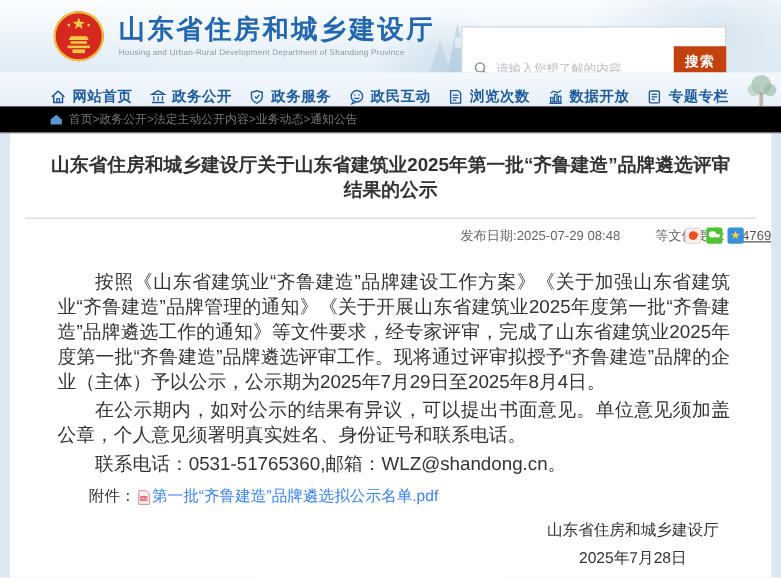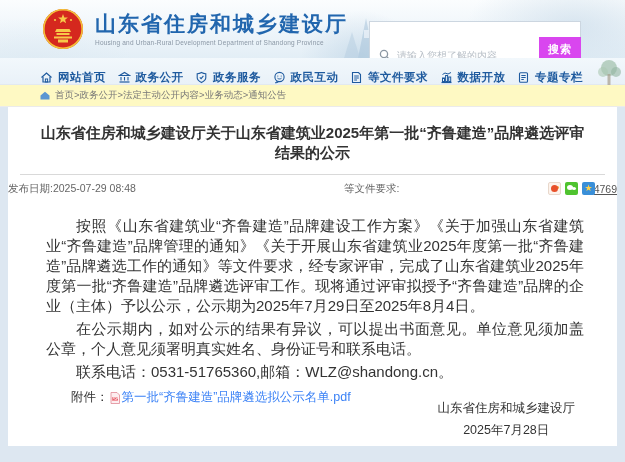--- a/index.html
+++ b/index.html
@@ -36,52 +36,52 @@
     background:#fff; border:1px solid #ccd6e0;
   }
   .search-box .mag { margin:0 6px 0 9px; flex:0 0 auto; }
   .search-input {
     flex:1; border:none; outline:none; font-size:10px; color:#333;
     font-family:"Liberation Sans",sans-serif; background:transparent; min-width:0;
   }
   .search-input::placeholder { color:#b9c0c8; }
   .search-btn {
     width:42px; height:25px; margin:-1px -1px -1px 0;
-    background:#d946ef; color:#fff; border:none; font-size:11px; font-weight:bold;
+    background:#c2410c; color:#fff; border:none; font-size:11px; font-weight:bold;
     font-family:"Liberation Sans",sans-serif; cursor:pointer; letter-spacing:1px;
   }
   
   .navbar {
     height:27px; display:flex; align-items:center;
     padding:12px 42px 0 40px; justify-content:space-between;
     background:linear-gradient(180deg,#f2f8fc 0%, #e9f1f8 100%);
     border-bottom:1px solid #e2e9f0; position:relative;
   }
   .nav-item { display:flex; align-items:center; gap:5px; cursor:pointer; }
   .nav-item .lbl { font-size:11.5px; font-weight:bold; color:#1e5a9e; letter-spacing:.5px; }
   .nav-item svg { display:block; }
   .tree { position:absolute; right:2px; top:0; width:28px; height:27px; opacity:.7; }
   
   .crumbbar {
-    height:22px; background:#fef9c3; border-bottom:1px solid #ebebeb;
+    height:22px; background:#000000; border-bottom:1px solid #ebebeb;
     display:flex; align-items:center; padding-left:40px;
   }
   .crumbbar .crumb-text { font-size:9.5px; color:#777; margin-left:5px; }
   
   .main {
-    position:absolute; top:107px; left:8px; width:609px; bottom:16px;
+    position:absolute; top:107px; left:8px; width:609px; bottom:0;
     background:#fff; overflow:hidden;
   }
   .art-title {
     margin:16px 30px 0; text-align:center;
     font-size:15px; font-weight:bold; color:#333; line-height:20px;
   }
   .divider { margin:11px 12px 0; border-top:1px solid #d9d9d9; }
   .meta-row {
-    position:relative; height:27px; display:flex; align-items:center; justify-content:space-between;
+    position:relative; height:27px; display:flex; align-items:center; justify-content:flex-end;
     font-size:10.5px; color:#666;
   }
   .meta-views { margin-left:28px; }
   .meta-views-num { margin-left:14px; color:#555;text-decoration:underline; }
   .share-box { position:absolute; right:22px; top:7px; display:flex; gap:4px; }
   .share-ic { width:13px; height:13px; border-radius:2px; position:relative; cursor:pointer; }
   .share-weibo { background:#fdf3ec; border:1px solid #e8d8cc; }
   .share-weibo::after { content:""; position:absolute; left:2px; top:2px; width:7px; height:7px;
     border-radius:50%; background:#e8502a; box-shadow:3px -1px 0 -2px #f2a03c; }
   .share-wechat { background:#4fc32f; }
@@ -176,21 +176,21 @@
       </svg>
       <span class="lbl">政民互动</span>
     </div>
     <div class="nav-item">
       <svg width="13" height="13" viewBox="0 0 13 13">
         <path d="M2.5 1.5 H8.5 L10.5 3.5 V11.5 H2.5 Z" fill="none" stroke="#1e5a9e" stroke-width="1.1"></path>
         <line x1="4.2" y1="5" x2="8.8" y2="5" stroke="#1e5a9e" stroke-width="1"></line>
         <line x1="4.2" y1="7" x2="8.8" y2="7" stroke="#1e5a9e" stroke-width="1"></line>
         <line x1="4.2" y1="9" x2="7" y2="9" stroke="#1e5a9e" stroke-width="1"></line>
       </svg>
-      <span class="lbl">等文件要求</span>
+      <span class="lbl">浏览次数</span>
     </div>
     <div class="nav-item">
       <svg width="13" height="13" viewBox="0 0 13 13">
         <path d="M1.5 11.5 H11.5" stroke="#1e5a9e" stroke-width="1.2"></path>
         <rect x="2.5" y="7" width="2" height="3.5" fill="none" stroke="#1e5a9e" stroke-width="1"></rect>
         <rect x="5.6" y="4.5" width="2" height="6" fill="none" stroke="#1e5a9e" stroke-width="1"></rect>
         <rect x="8.7" y="6" width="2" height="4.5" fill="none" stroke="#1e5a9e" stroke-width="1"></rect>
         <path d="M2.5 3.5 L5 2 L8 3 L11 1.5" fill="none" stroke="#1e5a9e" stroke-width="1"></path>
       </svg>
       <span class="lbl">数据开放</span>

